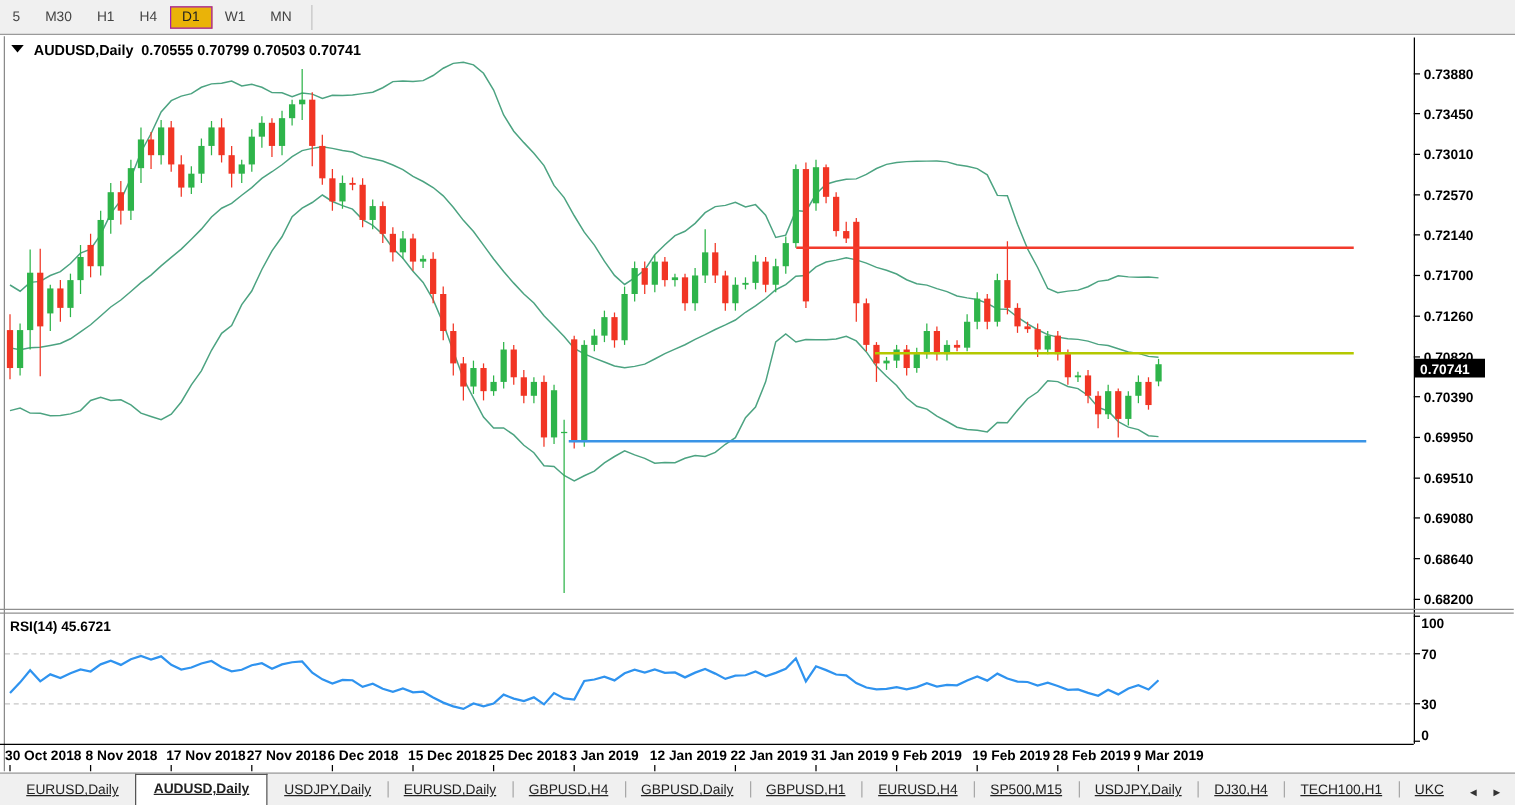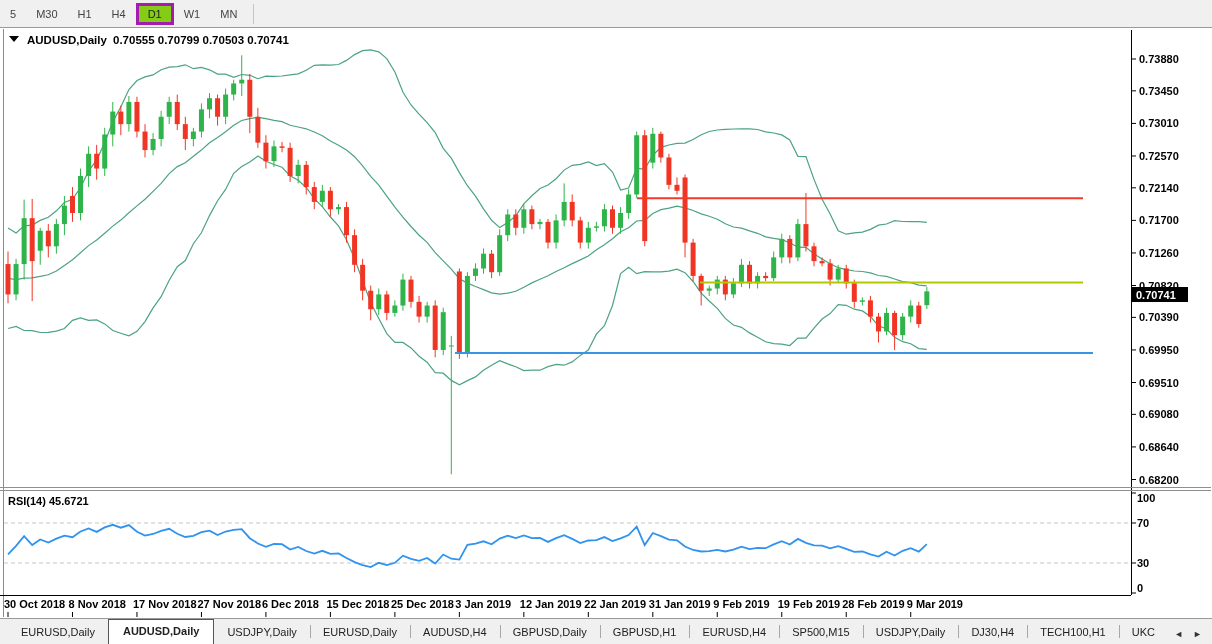--- a/index.html
+++ b/index.html
@@ -2,29 +2,29 @@
 <html><head>
 <meta charset="utf-8">
 <style>
   html,body{margin:0;padding:0;width:1212px;height:644px;overflow:hidden;
     font-family:"Liberation Sans",sans-serif;background:#ffffff;}
   
   #toolbar{position:absolute;left:0;top:0;width:1212px;height:28px;
     background:#f0f0f0;border-bottom:1px solid #9a9a9a;
     display:flex;align-items:center;box-sizing:border-box;}
   .tf{font-size:11px;color:#444;padding:3px 10px;cursor:default;}
-  .tf.active{background:#84cc16;border:3px solid #a21caf;padding:2px 9px;color:#222;}
+  .tf.active{background:#eab308;border:1px solid #a21caf;padding:2px 9px;color:#222;}
   .tbsep{width:1px;height:20px;background:#c4c4c4;margin:0 6px;}
   
   #chart-window{position:absolute;left:0;top:28px;width:1212px;height:590px;background:#fff;}
   
   #tabbar{position:absolute;left:0;top:618px;width:1212px;height:26px;
     background:#f0f0f0;border-top:1px solid #9a9a9a;display:flex;
     align-items:flex-end;box-sizing:border-box;padding-left:8px;}
-  .tab{font-size:11px;color:#222;padding:5px 13px 6px 13px;white-space:nowrap;cursor:default;}
+  .tab{font-size:11px;color:#222;padding:5px 13px 6px 13px;white-space:nowrap;cursor:default;text-decoration:underline;}
   .tab.active{background:#ffffff;border:1px solid #555;border-bottom:none;
     font-weight:bold;padding:5px 14px 7px 14px;}
   .tsep{width:1px;height:13px;background:#a8a8a8;margin-bottom:6px;}
   .tab-arrows{margin-left:auto;display:flex;align-items:center;gap:10px;
     padding:0 10px 5px 6px;}
   .tab-arrows span{font-size:9px;color:#333;cursor:default;}
   svg text{font-family:"Liberation Sans",sans-serif;}
 </style>
 </head>
 <body>
@@ -601,21 +601,21 @@
 </div>
 
 <div id="tabbar">
 
   <span class="tab">EURUSD,Daily</span>
     <span class="tab active">AUDUSD,Daily</span>
     <span class="tab">USDJPY,Daily</span>
     <div class="tsep"></div>
     <span class="tab">EURUSD,Daily</span>
     <div class="tsep"></div>
-    <span class="tab">AUDUSD,H4</span>
+    <span class="tab">GBPUSD,H4</span>
     <div class="tsep"></div>
     <span class="tab">GBPUSD,Daily</span>
     <div class="tsep"></div>
     <span class="tab">GBPUSD,H1</span>
     <div class="tsep"></div>
     <span class="tab">EURUSD,H4</span>
     <div class="tsep"></div>
     <span class="tab">SP500,M15</span>
     <div class="tsep"></div>
     <span class="tab">USDJPY,Daily</span>

